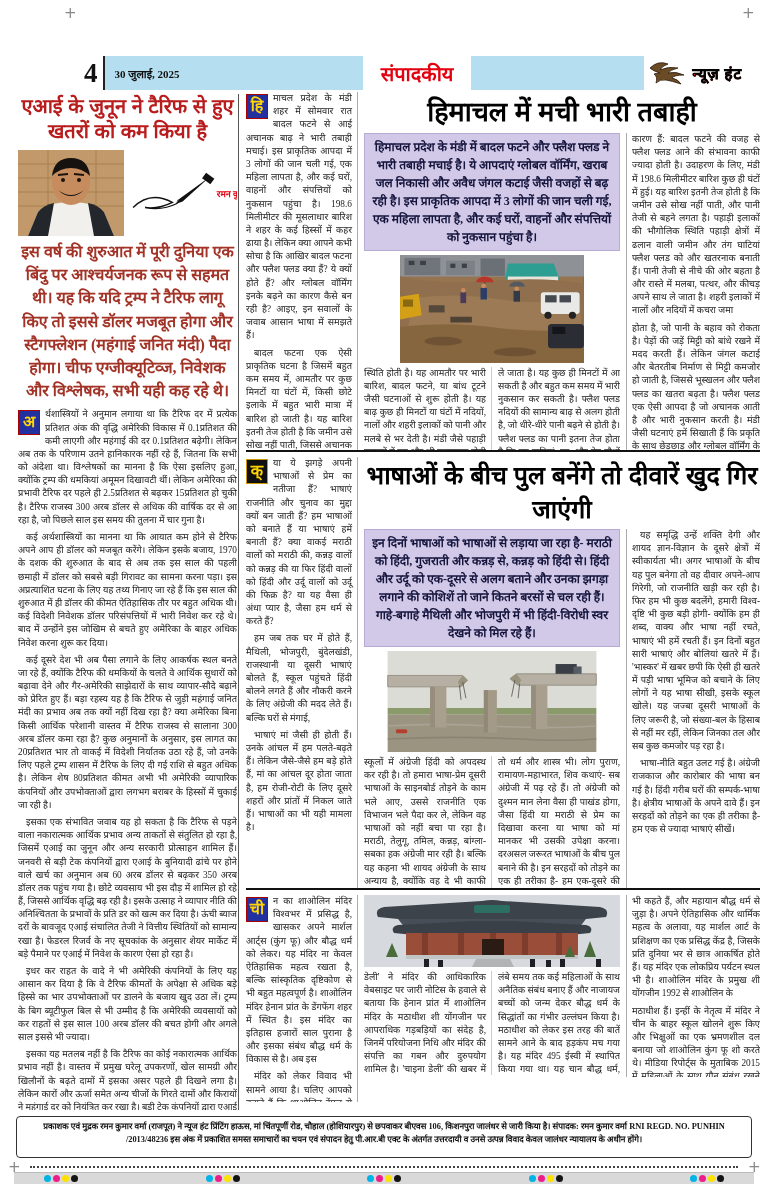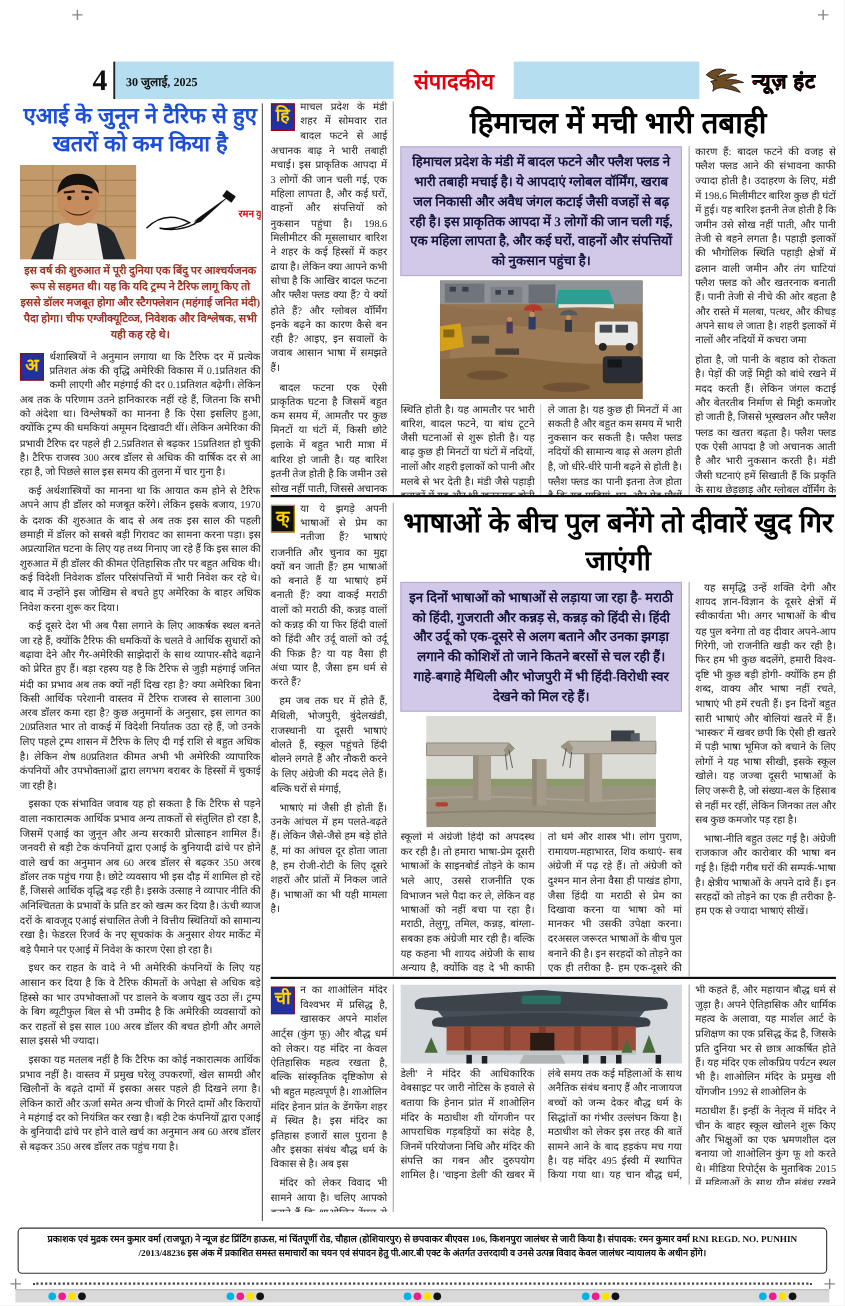--- a/index.html
+++ b/index.html
@@ -10,37 +10,37 @@
   .crop { position:absolute; color:#888; font-size:15px; font-family:"DejaVu Sans",sans-serif; }
 
   
   #masthead { position:absolute; left:84px; top:56px; width:662px; height:34px; display:flex; align-items:stretch; }
   #masthead .pageno { background:#fff; font-size:27px; font-weight:bold; color:#111; padding:0 5px 0 0; line-height:34px; border-right:2px solid #222; }
   #masthead .seg-blue { background:#b5dff0; flex:1; }
   #masthead .date-seg { background:#b5dff0; padding:0 10px; display:flex; align-items:center; font-size:11px; font-weight:bold; color:#111; }
   #masthead .section-seg { background:#fff; padding:0 18px; display:flex; align-items:center; }
   #masthead .section-seg span { color:#e3000f; font-size:20px; font-weight:bold; }
   #masthead .brand-seg { background:#fff; display:flex; align-items:center; gap:4px; padding:0 4px; }
-  #masthead .brand-seg .brand-text { color:#e3000f; font-size:18px; font-weight:bold; -webkit-text-stroke:0.6px #000; letter-spacing:1px; }
+  #masthead .brand-seg .brand-text { color:#e3000f; font-size:15px; font-weight:bold; -webkit-text-stroke:0.6px #000; letter-spacing:1px; }
 
   
   .btxt { font-size:9.3px; line-height:1.42; text-align:justify; color:#1c1c1c; }
   .btxt p { margin-bottom:4px; text-indent:8px; }
   .btxt p.noind { text-indent:0; }
   .dcap { float:left; width:22px; height:25px; margin:2px 5px 1px 0; display:flex; align-items:center; justify-content:center; font-size:16px; font-weight:bold; color:#ffd400; background:#2330a0; border:1.5px solid #a00; font-family:"Liberation Sans",sans-serif; }
   .dcap.black { background:#101010; border-color:#c90; }
 
   
   #a1 { position:absolute; left:18px; top:94px; width:219px; height:1016px; overflow:hidden; }
-  #a1 .hl { font-size:20px; line-height:1.25; font-weight:bold; color:#1d4ed8; text-align:center; margin-bottom:6px; font-family:"Liberation Sans",sans-serif; }
+  #a1 .hl { font-size:20px; line-height:1.25; font-weight:bold; color:#b91c1c; text-align:center; margin-bottom:6px; font-family:"Liberation Sans",sans-serif; }
   .author-row { display:flex; gap:4px; margin-bottom:4px; }
   .author-right { flex:1; display:flex; flex-direction:row; align-items:center; justify-content:flex-end; }
   .author-name { color:#e3000f; font-size:9px; font-weight:bold; text-align:center; white-space:nowrap; }
   .author-title { color:#c00000; font-size:9.5px; font-weight:bold; text-align:center; margin-top:2px; letter-spacing:1px; }
-  .intro { color:#a33327; font-size:10px; font-weight:bold; line-height:1.45; text-align:center; margin:4px 0 6px 0; }
+  .intro { color:#a33327; font-size:16px; font-weight:bold; line-height:1.45; text-align:center; margin:4px 0 6px 0; }
 
   
   #rule-v { position:absolute; left:238px; top:94px; width:1px; height:1016px; background:#555; }
   #right-zone { position:absolute; left:246px; top:92px; width:514px; }
   .art { width:514px; display:flex; gap:6px; overflow:hidden; }
   .art + .art { border-top:2px solid #111; padding-top:5px; }
   .sub-left { width:112px; flex:none; border-right:1px solid #aaa; padding-right:5px; overflow:hidden; }
   .art-right { flex:1; min-width:0; display:flex; flex-direction:column; }
   .art-hl { font-weight:bold; color:#000; text-align:center; font-family:"Liberation Sans",sans-serif; }
   .art-inner { display:flex; gap:6px; flex:1; min-height:0; }

